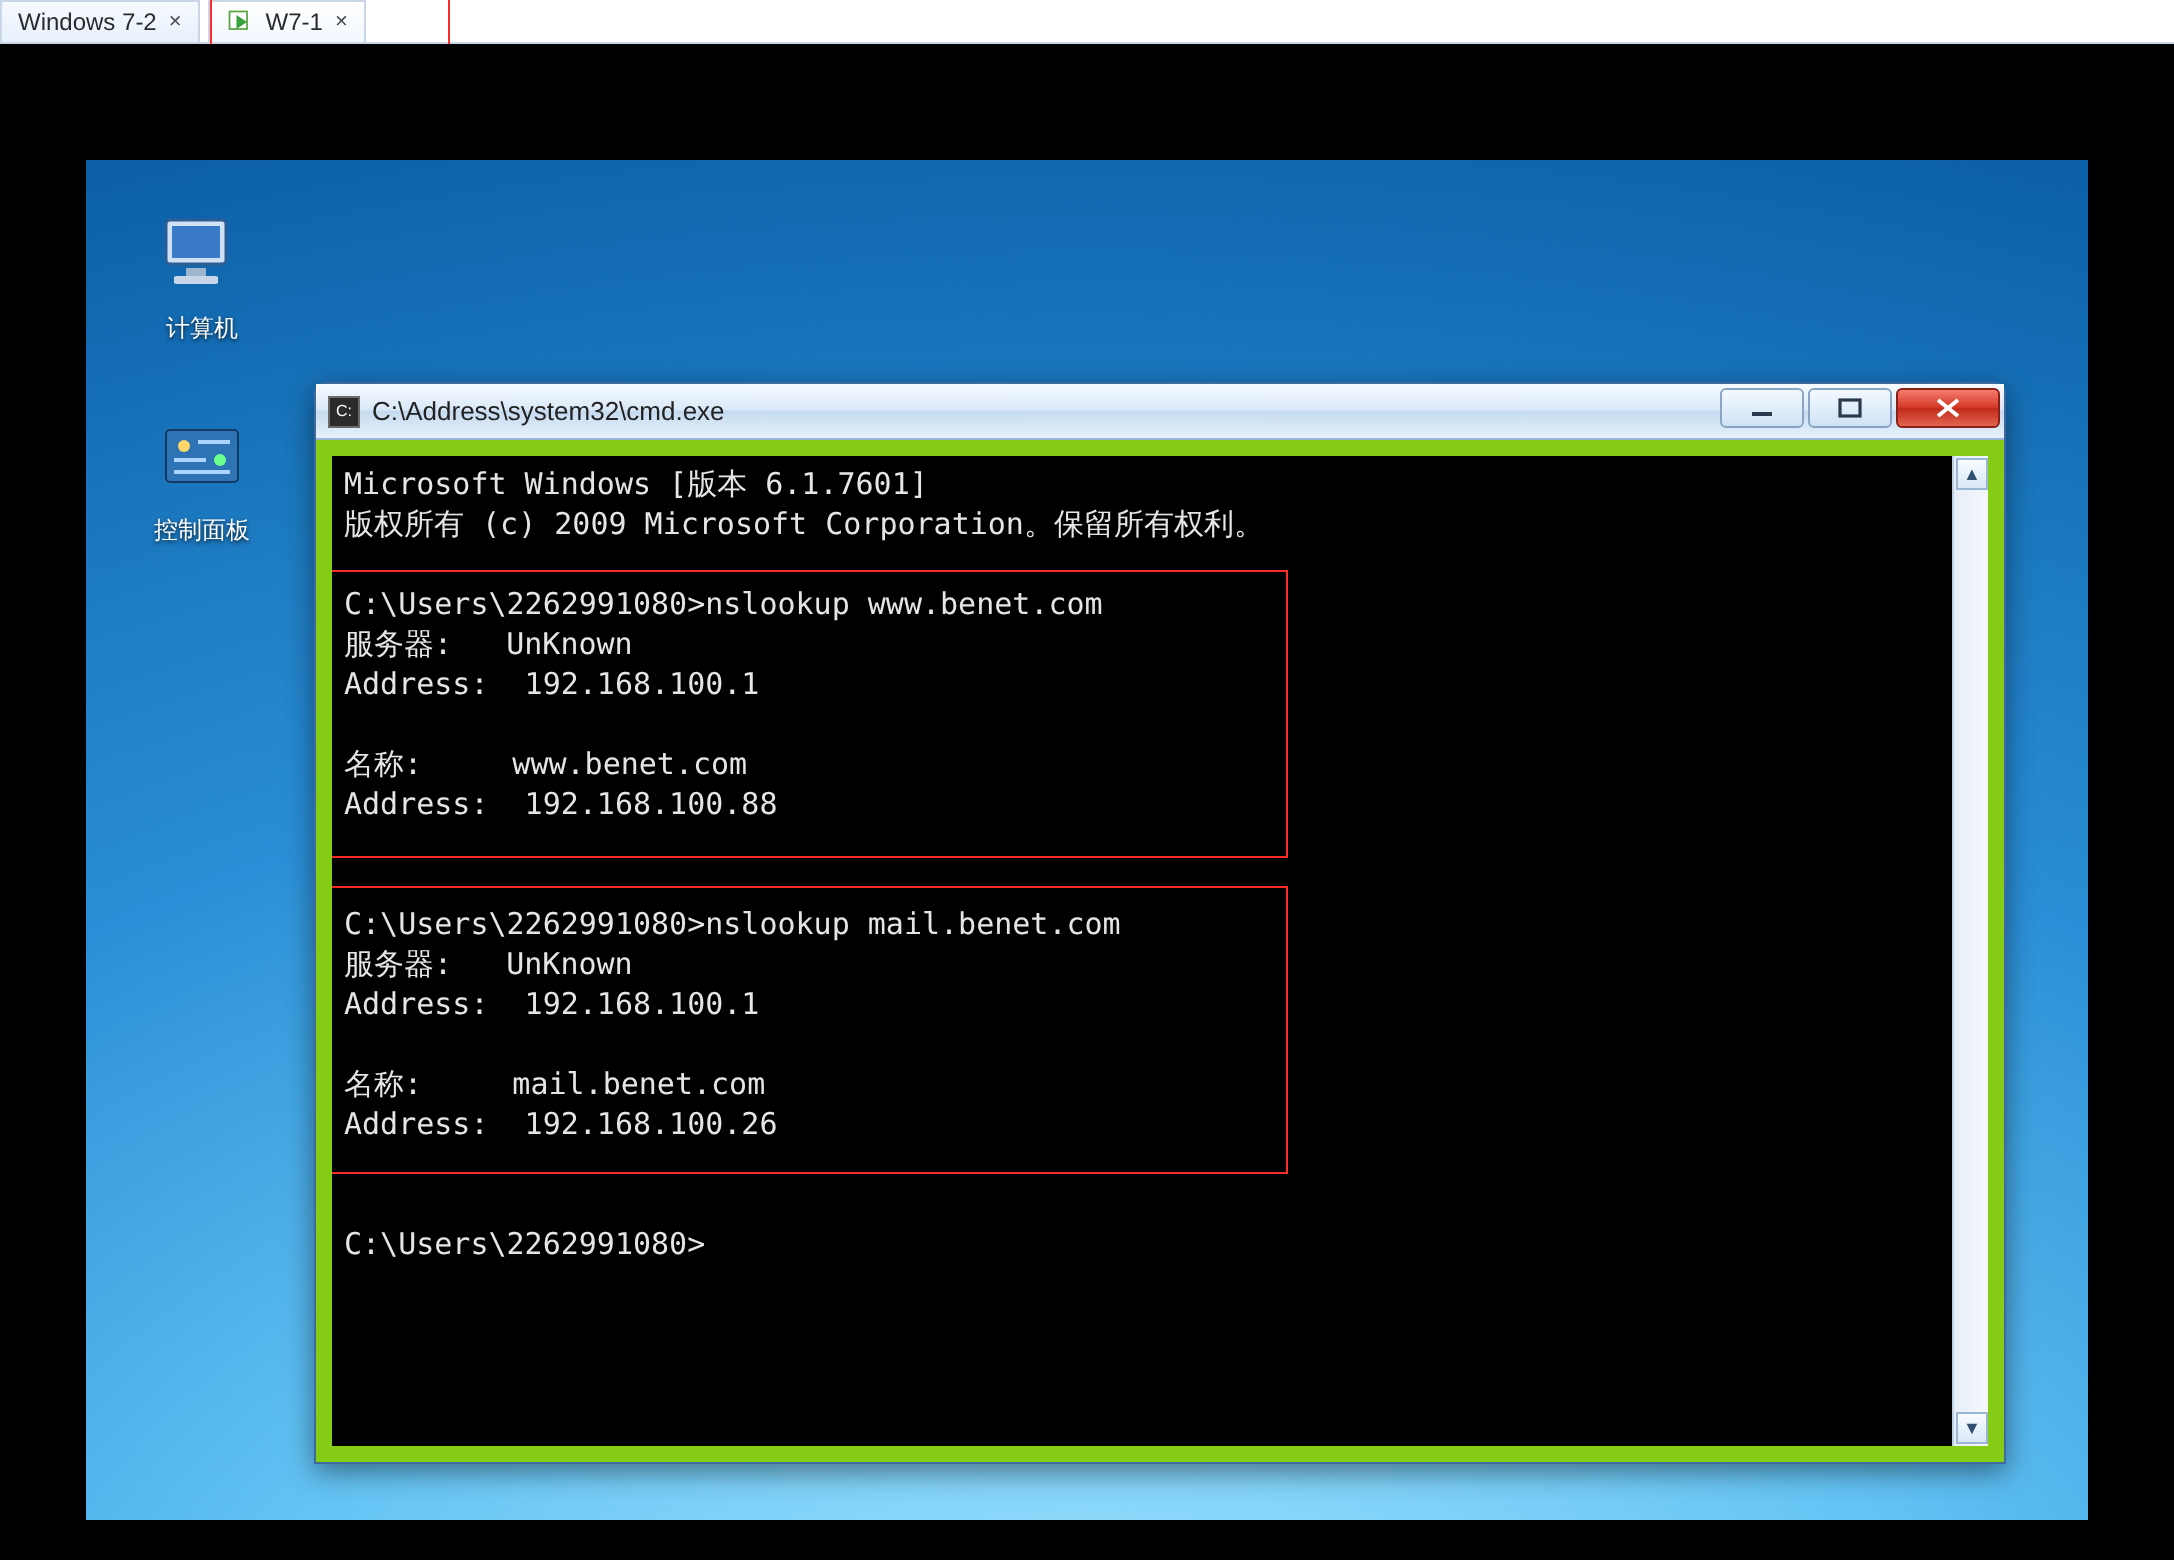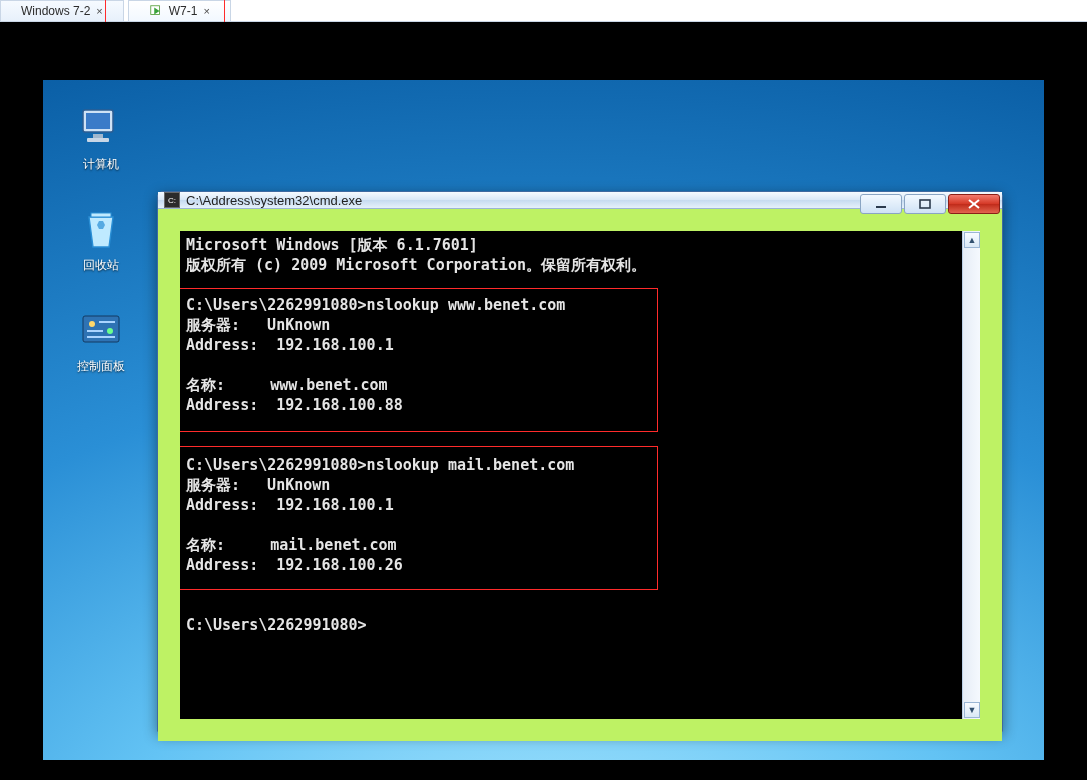--- a/index.html
+++ b/index.html
@@ -17,21 +17,21 @@
     display: flex;
     align-items: stretch;
     background: #ffffff;
     border-bottom: 1px solid #c9d6e6;
     position: relative;
   }
   .host-tab {
     display: flex;
     align-items: center;
     gap: 6px;
-    padding: 0 20px;
+    padding: 0 8px;
     font-size: 12px;
     color: #2b2b2b;
     border: 1px solid #c9d6e6;
     border-bottom: none;
     background: linear-gradient(#f6faff, #e7f0fb);
     position: relative;
   }
   .host-tab + .host-tab { margin-left: 4px; justify-content: flex-end; }
   .host-tab .close {
     color: #4a4a4a;
@@ -146,23 +146,22 @@
   }
   .win-btn.close {
     background: linear-gradient(#f47b6e,#d53a28 48%,#c12c1b 52%,#e2644f);
     border-color:#8a1f16;
     color:#fff;
     width: 52px;
   }
   .cmd-body-wrap {
     flex: 1;
     display: flex;
-    background:#bef264;
-    padding: 22px;
-    font-weight: bold;
+    background:#84cc16;
+    padding: 8px;
   }
   .cmd-body {
     flex: 1;
     background:#000;
     color:#e5e5e5;
     font-family: "Consolas", "SimSun", monospace;
     font-size: 15px;
     line-height: 20px;
     white-space: pre;
     padding: 4px 6px;
@@ -237,30 +236,20 @@
       <div class="desk-icon">
         <span class="glyph">
           <svg viewBox="0 0 48 48">
               <rect x="6" y="6" width="30" height="22" rx="2" fill="#cfe2f5" stroke="#2d5d92" stroke-width="1.5"></rect>
               <rect x="9" y="9" width="24" height="16" fill="#3a7bc8"></rect>
               <rect x="16" y="30" width="10" height="4" fill="#9fb7ce"></rect>
               <rect x="10" y="34" width="22" height="4" rx="1" fill="#c7d6e6"></rect>
             </svg>
         </span>
         <span>计算机</span>
-      </div>
-      <div class="desk-icon">
-        <span class="glyph">
-          <svg viewBox="0 0 48 48">
-              <path d="M12 12 L36 12 L32 42 L16 42 Z" fill="#bfeaff" stroke="#2a8fd6" stroke-width="1.4"></path>
-              <rect x="14" y="8" width="20" height="4" fill="#bfeaff" stroke="#2a8fd6"></rect>
-              <path d="M20 20 l2 -4 l4 0 l2 4 l-2 4 l-4 0 z" fill="#2a8fd6" opacity=".7"></path>
-            </svg>
-        </span>
-        <span>回收站</span>
       </div>
       <div class="desk-icon">
         <span class="glyph">
           <svg viewBox="0 0 48 48">
               <rect x="6" y="10" width="36" height="26" rx="2" fill="#2e73b4" stroke="#123b63"></rect>
               <circle cx="15" cy="18" r="3" fill="#ffd86b"></circle>
               <rect x="22" y="15" width="16" height="2" fill="#a9d4ff"></rect>
               <rect x="10" y="24" width="16" height="2" fill="#a9d4ff"></rect>
               <circle cx="33" cy="25" r="3" fill="#6bff8e"></circle>
               <rect x="10" y="30" width="28" height="2" fill="#a9d4ff"></rect>

